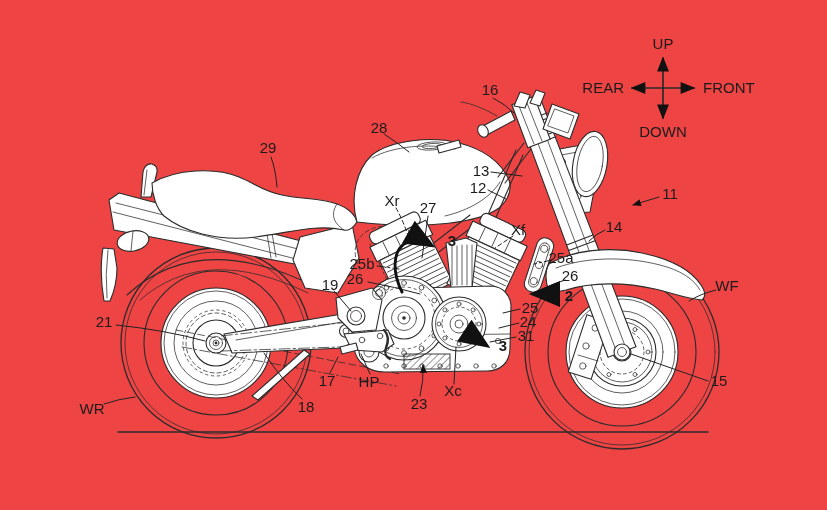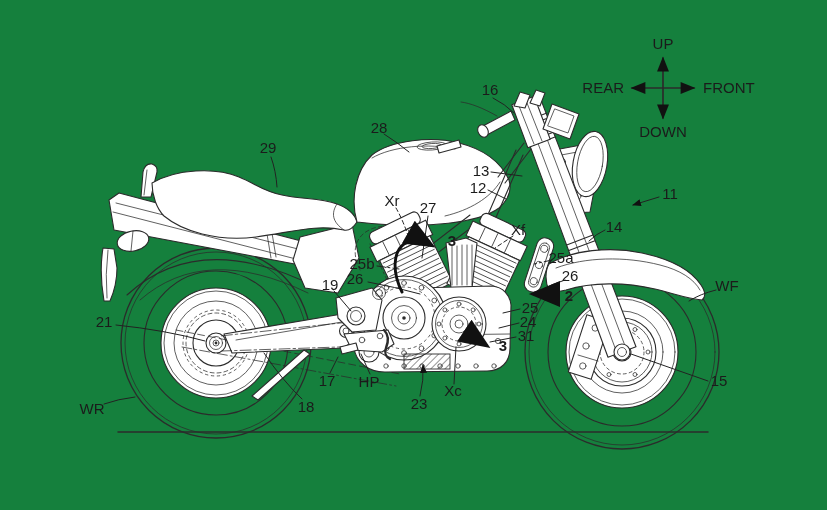--- a/index.html
+++ b/index.html
@@ -1,16 +1,16 @@
 <!DOCTYPE html>
 <html><head>
 <meta charset="utf-8">
 <style>
   html,body { margin:0; padding:0; background:#ffffff; }
-  .canvas { position:relative; width:827px; height:510px; background:#15803d; overflow:hidden;
+  .canvas { position:relative; width:827px; height:510px; background:#ef4444; overflow:hidden;
             font-family:"Liberation Sans", sans-serif; }
   svg { position:absolute; left:0; top:0; }
   
   .s  { stroke:#2b2b2b; fill:none; stroke-width:1.1; stroke-linecap:round; stroke-linejoin:round; }
   .sw { stroke:#2b2b2b; fill:#ffffff; stroke-width:1.1; stroke-linecap:round; stroke-linejoin:round; }
   .thin  { stroke-width:0.75; }
   .thick { stroke-width:1.45; }
   .dot  { fill:#2b2b2b; stroke:none; }
   .lead { stroke:#222222; fill:none; stroke-width:1; stroke-linecap:round; }
   .boldline { stroke:#111111; fill:none; stroke-width:2.9; stroke-linecap:round; stroke-linejoin:round; }

